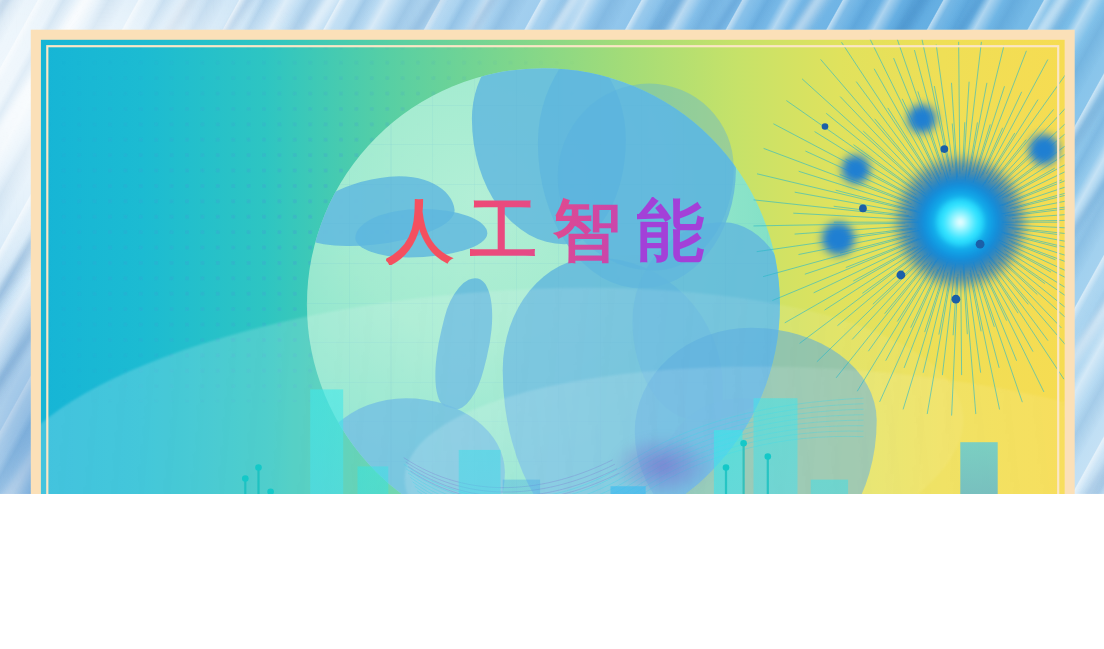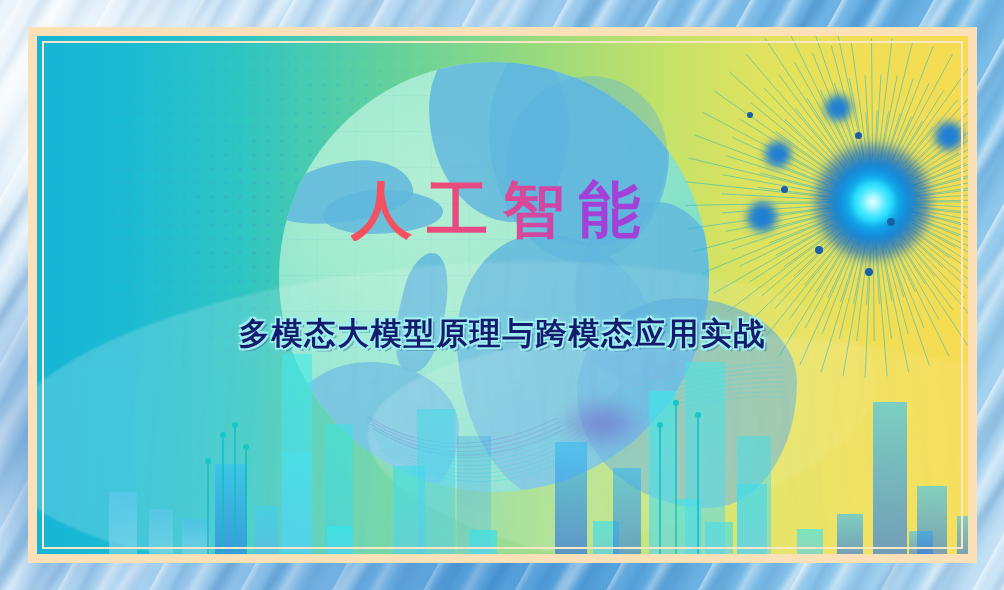--- a/index.html
+++ b/index.html
@@ -1,21 +1,21 @@
 <!DOCTYPE html>
 <html><head>
 <meta charset="utf-8">
 <style>
   html,body{margin:0;padding:0;}
   body{
     width:1004px;height:590px;overflow:hidden;
     font-family:"DejaVu Sans","Liberation Sans",sans-serif;
     background:#ffffff;
   }
-  .stage{position:relative;width:1004px;height:590px;overflow:hidden;}
+  .stage{position:relative;width:1004px;height:449px;overflow:hidden;}
 
   
   .outer-bg{
     position:absolute;inset:0;
     background:
       linear-gradient(118deg,#e8f3fb 0%,#cfe6f7 14%,#bcdcf3 26%,#9fcdee 40%,#7cbbe8 55%,#64aee2 68%,#7fc0e9 80%,#a9d4f0 92%,#cfe6f7 100%);
   }
   .outer-bg::before{
     content:"";position:absolute;inset:-20%;
     background:
@@ -506,20 +506,19 @@
             </div>
             <div class="lolli" style="left: 638px; height: 150px;">
               <i></i>
             </div>
             <div class="lolli" style="left: 660px; height: 138px;">
               <i></i>
             </div>
           </div>
 
         <div class="title" id="main-title"><span class="ch" style="background: linear-gradient(100deg, rgb(244, 80, 95), rgb(244, 80, 95)) text; color: transparent;">人</span><span class="ch" style="background: linear-gradient(100deg, rgb(239, 74, 116), rgb(225, 74, 142)) text; color: transparent;">工</span><span class="ch" style="background: linear-gradient(100deg, rgb(225, 74, 142), rgb(192, 68, 182)) text; color: transparent;">智</span><span class="ch" style="background: linear-gradient(100deg, rgb(163, 64, 216), rgb(163, 64, 216)) text; color: transparent;">能</span></div>
-        <div class="subtitle">多模态大模型原理与跨模态应用实战</div>
 
       </div>
       <div class="frame-rule"></div>
     </div>
   </div>
 
 </div>
 
 </body></html>

